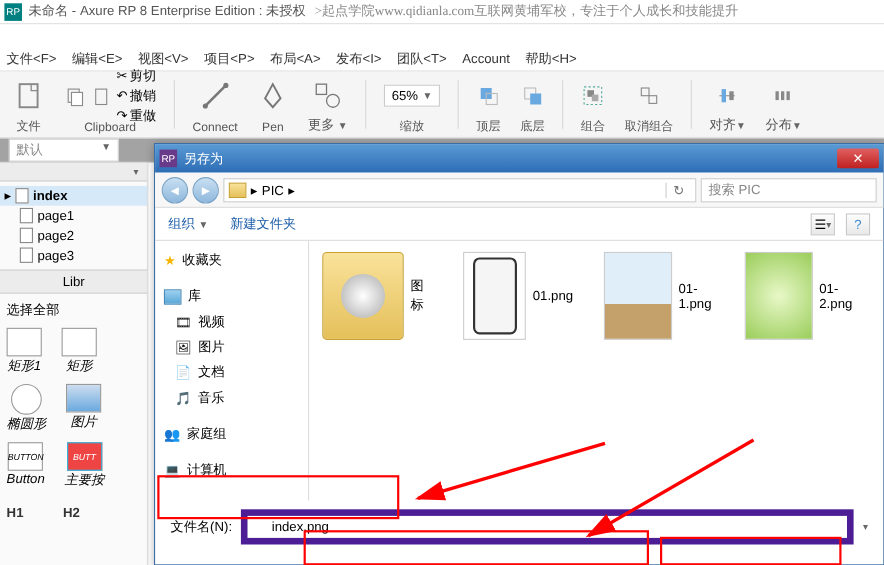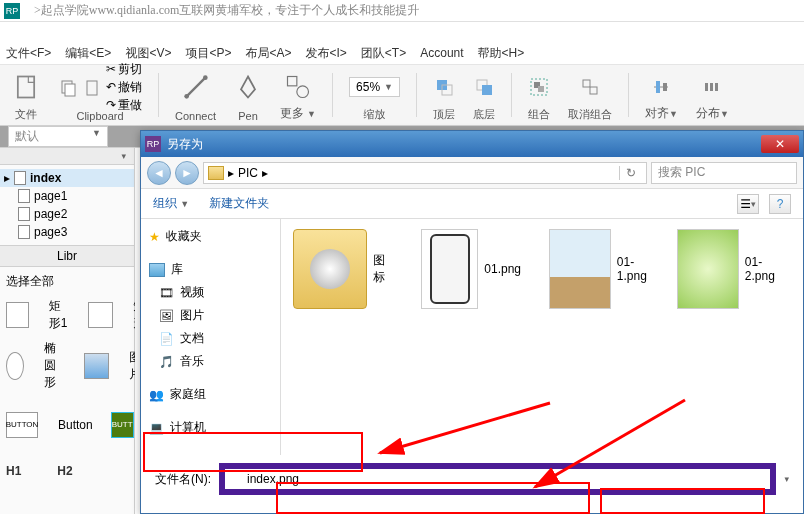--- a/index.html
+++ b/index.html
@@ -29,34 +29,34 @@
 .main-area { display: flex; height: 386px; }
 .left-panel { width: 135px; border-right: 1px solid #d0d0d0; background: #fafafa; display: flex; flex-direction: column; }
 .panel-header { background: #ececec; padding: 3px 8px; border-bottom: 1px solid #d0d0d0; display: flex; align-items: center; justify-content: space-between; }
 .page-tree { padding: 4px 0; }
 .page-tree .tree-item { padding: 2px 6px 2px 18px; display: flex; align-items: center; gap: 4px; }
 .page-tree .tree-item.root { padding-left: 4px; background: #d6e9f8; }
 .page-tree .doc-icon { width: 12px; height: 14px; border: 1px solid #888; background: #fff; }
 .lib-header { background: #ececec; padding: 3px 8px; border-top: 1px solid #d0d0d0; border-bottom: 1px solid #d0d0d0; text-align: center; }
 .lib-body { padding: 6px; }
 .shapes-row { display: flex; gap: 18px; margin-top: 8px; }
-.shape-cell { display: flex; align-items: center; gap: 20px; }
+.shape-cell { display: flex; flex-direction: column; align-items: center; gap: 0; font-style: italic; }
 .shape-box { width: 32px; height: 26px; border: 1px solid #999; background: #fff; }
 .shape-circle { width: 28px; height: 28px; border: 1px solid #999; border-radius: 50%; background: #fff; }
 
 .dialog { position: absolute; left: 140px; top: 130px; width: 664px; height: 384px; border: 1px solid #3a6ea5; background: #fff; box-shadow: 0 2px 8px rgba(0,0,0,0.3); z-index: 100; }
 .dlg-title { background: linear-gradient(#5a9ad4, #2d6db5); height: 26px; display: flex; align-items: center; justify-content: space-between; padding: 0 4px; }
 .dlg-title .left { display: flex; align-items: center; gap: 6px; color: #fff; }
 .dlg-title .rp-small { width: 16px; height: 16px; background: #6a3a8a; color: #fff; font-size: 9px; display: flex; align-items: center; justify-content: center; }
 .dlg-close { background: linear-gradient(#e06060, #c02020); color: #fff; width: 38px; height: 18px; display: flex; align-items: center; justify-content: center; border-radius: 2px; cursor: default; }
 
 .dlg-nav { height: 32px; background: #f7f7f7; border-bottom: 1px solid #ddd; display: flex; align-items: center; padding: 0 6px; gap: 4px; }
 .nav-btn { width: 24px; height: 24px; border-radius: 50%; background: linear-gradient(#c8dff2, #8fb8dc); border: 1px solid #7aa3c6; display: flex; align-items: center; justify-content: center; color: #fff; }
 .nav-path { flex: 1; background: #fff; border: 1px solid #ccc; height: 22px; display: flex; align-items: center; padding: 0 4px; gap: 4px; }
-.nav-search { width: 146px; background: #fff; border: 1px solid #ccc; height: 22px; padding: 0 6px; color: #888; display: flex; align-items: center; }
+.nav-search { width: 160px; background: #fff; border: 1px solid #ccc; height: 22px; padding: 0 6px; color: #888; display: flex; align-items: center; }
 .folder-mini { width: 16px; height: 14px; background: linear-gradient(#f9e29a, #e5c05a); border: 1px solid #c8a030; }
 
 .dlg-toolbar { height: 30px; border-bottom: 1px solid #ddd; display: flex; align-items: center; padding: 0 12px; gap: 20px; }
 .dlg-toolbar a { color: #1a5ca8; cursor: default; }
 .dlg-toolbar .right { margin-left: auto; display: flex; gap: 10px; }
 .small-btn { width: 22px; height: 20px; border: 1px solid #c8c8c8; background: linear-gradient(#fdfdfd, #e8e8e8); display: flex; align-items: center; justify-content: center; }
 
 .dlg-body { display: flex; height: 236px; }
 .dlg-side { width: 140px; border-right: 1px solid #ddd; padding: 6px 0; overflow: hidden; }
 .side-item { padding: 3px 8px 3px 18px; display: flex; align-items: center; gap: 6px; }
@@ -78,20 +78,21 @@
 .filename-input { flex: 1; border: 6px solid #4c1d95; padding: 3px 22px; background: #fff; }
 
 .red-rect { position: absolute; border: 2px solid #ff0000; pointer-events: none; z-index: 200; }
 .red-arrow { position: absolute; z-index: 201; pointer-events: none; }
 </style>
 </head>
 <body>
 
 <div class="titlebar">
   <div class="rp-icon">RP</div>
+  <span class="title-text">未命名 - Axure RP 8 Enterprise Edition : 未授权</span>
   <span class="title-sub">&gt;起点学院www.qidianla.com互联网黄埔军校，专注于个人成长和技能提升</span>
 </div>
 
 <div class="menubar">
   <span>文件&lt;F&gt;</span>
   <span>编辑&lt;E&gt;</span>
   <span>视图&lt;V&gt;</span>
   <span>项目&lt;P&gt;</span>
   <span>布局&lt;A&gt;</span>
   <span>发布&lt;I&gt;</span>
@@ -274,21 +275,21 @@
             <div class="shape-box" style="background:linear-gradient(#cde,#6aa9e0)"></div>
             <span>图片</span>
           </div>
       </div>
       <div class="shapes-row">
         <div class="shape-cell">
             <div class="shape-box" style="font-size:8px;display:flex;align-items:center;justify-content:center">BUTTON</div>
             <span>Button</span>
           </div>
         <div class="shape-cell">
-            <div class="shape-box" style="background:#4d7c0f;border-color:#2bbde8;color:#fff;font-size:8px;display:flex;align-items:center;justify-content:center">BUTT</div>
+            <div class="shape-box" style="background:#ef4444;border-color:#2bbde8;color:#fff;font-size:8px;display:flex;align-items:center;justify-content:center">BUTT</div>
             <span>主要按</span>
           </div>
       </div>
       <div class="shapes-row" style="margin-top:14px;font-size:20px;font-weight:bold;color:#333;">
         <span>H1</span>
         <span style="margin-left:18px">H2</span>
       </div>
     </div>
   </div>
   <div style="flex:1;background:#fff;"></div>

